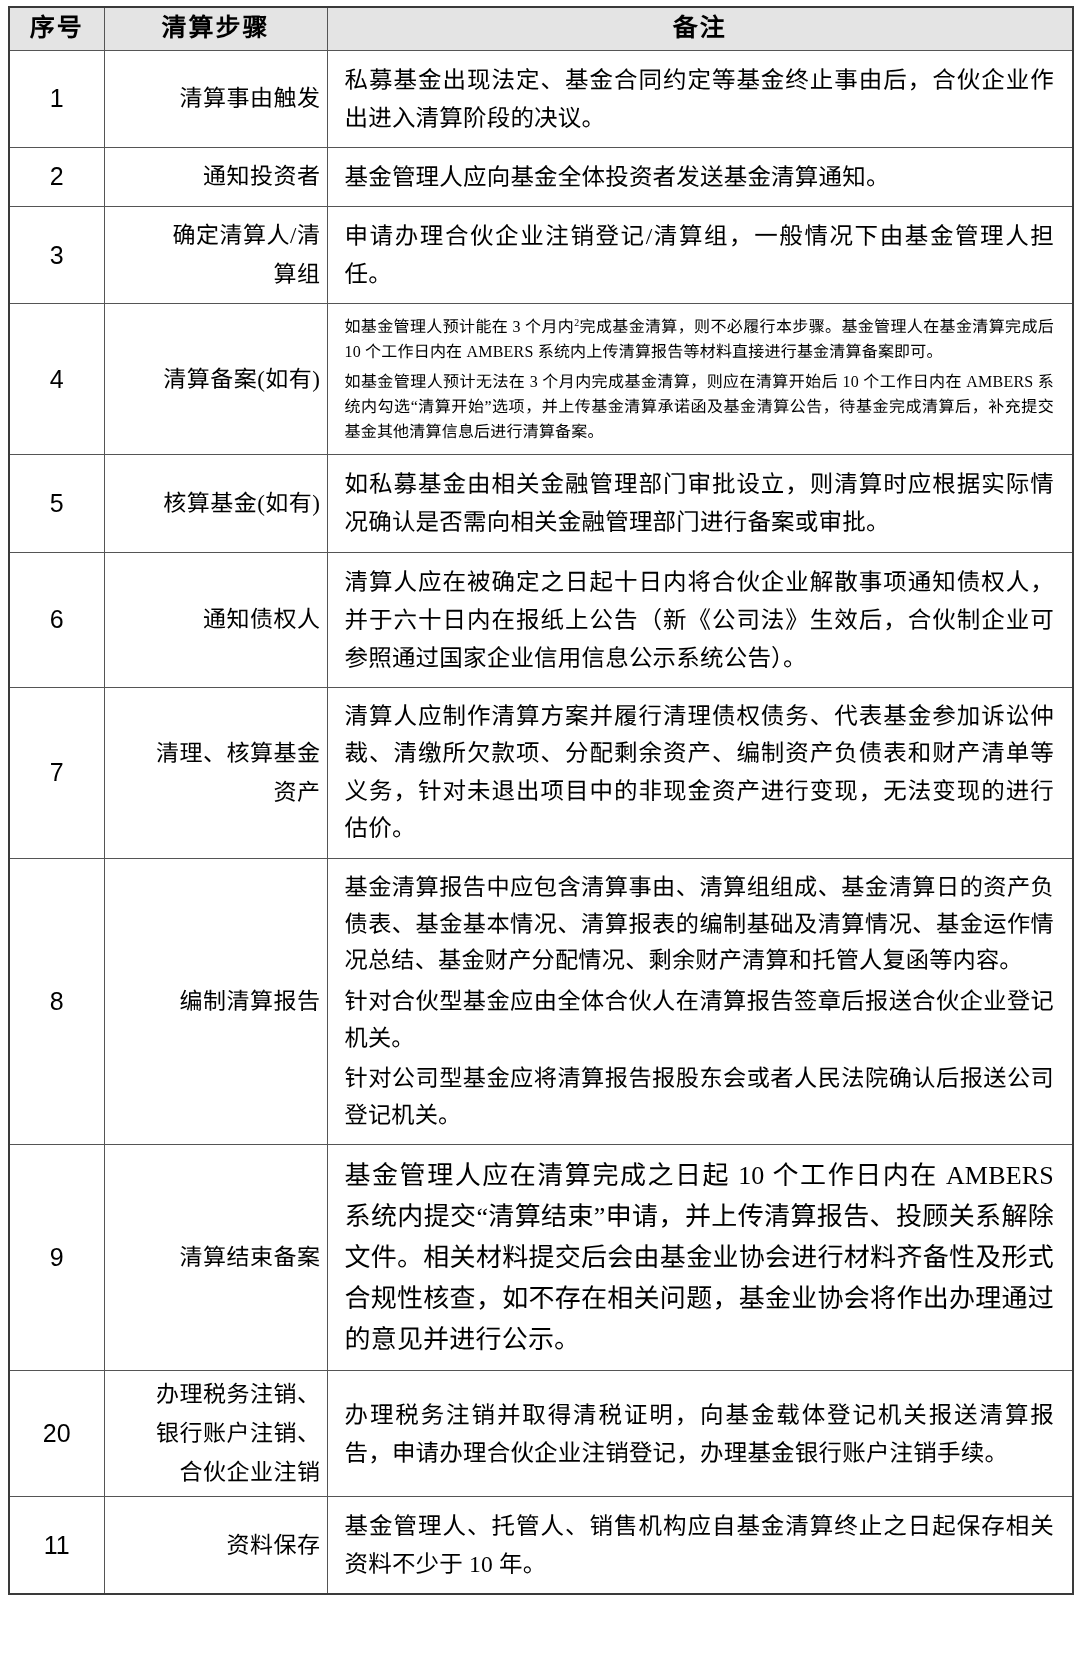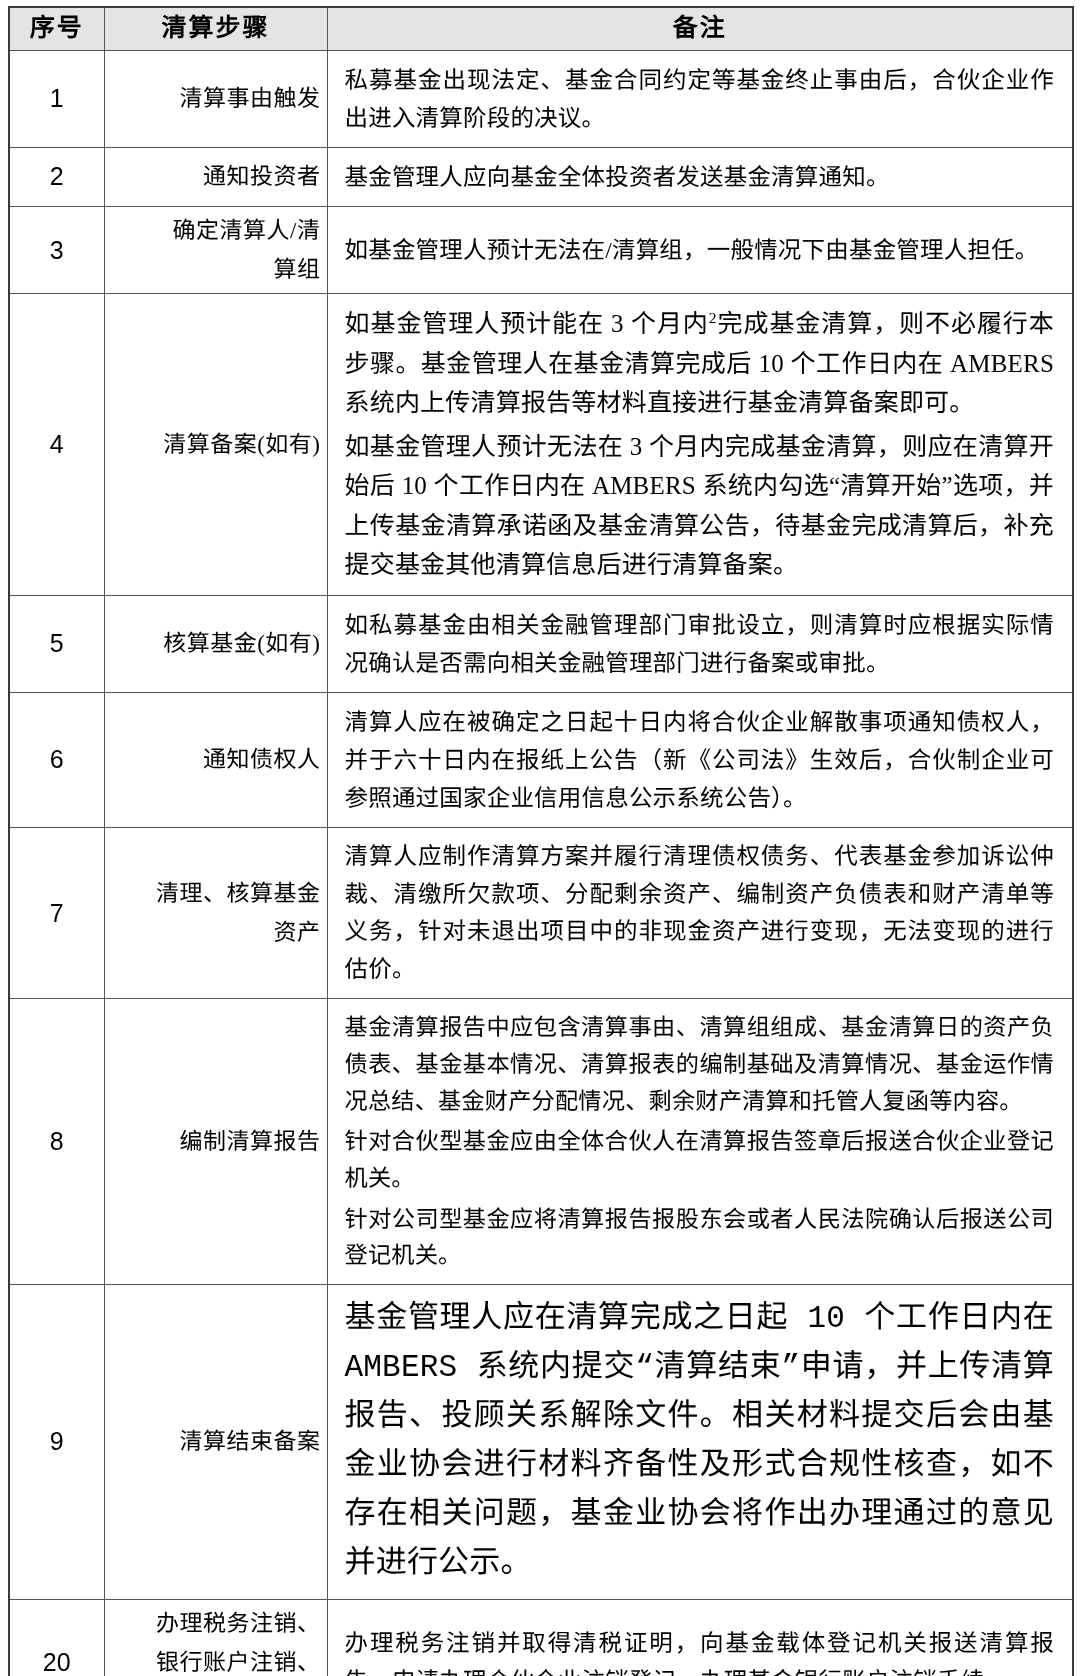--- a/index.html
+++ b/index.html
@@ -87,24 +87,24 @@
     text-indent: 0;
   }
   td.note sup {
     font-size: 0.62em;
     vertical-align: super;
     line-height: 0;
   }
 
   
   tr.r1 td.note  { line-height: 1.62; }
-  tr.r4 td.note  { line-height: 1.58; font-size: 25px; }
+  tr.r4 td.note  { line-height: 1.58; font-size: 16px; }
   tr.r7 td.note  { line-height: 1.60; }
   tr.r8 td.note  { line-height: 1.58; font-size: 23.2px; }
-  tr.r9 td.note  { line-height: 1.58; font-size: 31px; font-family: Liberation Mono, monospace; }
+  tr.r9 td.note  { line-height: 1.58; font-size: 26px; }
 
   tr.r3 td.step, tr.r7 td.step, tr.r10 td.step { line-height: 1.70; }
 </style>
 </head>
 <body>
 
 <div class="page">
   <table class="liq-table">
     <colgroup>
       <col class="col-seq">
@@ -137,21 +137,21 @@
             <p>基金管理人应向基金全体投资者发送基金清算通知。</p>
           </td>
         </tr>
         <tr class="r3">
           <td class="seq">3</td>
           <td class="step">
             <span class="stepline">确定清算人/清</span>
             <span class="stepline">算组</span>
           </td>
           <td class="note">
-            <p>如基金管理人预计无法在/清算组，一般情况下由基金管理人担任。</p>
+            <p>申请办理合伙企业注销登记/清算组，一般情况下由基金管理人担任。</p>
           </td>
         </tr>
         <tr class="r4">
           <td class="seq">4</td>
           <td class="step">
             <span class="stepline">清算备案(如有)</span>
           </td>
           <td class="note">
             <p>如基金管理人预计能在 3 个月内<sup>2</sup>完成基金清算，则不必履行本步骤。基金管理人在基金清算完成后 10 个工作日内在 AMBERS 系统内上传清算报告等材料直接进行基金清算备案即可。</p>
             <p>如基金管理人预计无法在 3 个月内完成基金清算，则应在清算开始后 10 个工作日内在 AMBERS 系统内勾选“清算开始”选项，并上传基金清算承诺函及基金清算公告，待基金完成清算后，补充提交基金其他清算信息后进行清算备案。</p>
@@ -209,15 +209,24 @@
           <td class="seq">20</td>
           <td class="step">
             <span class="stepline">办理税务注销、</span>
             <span class="stepline">银行账户注销、</span>
             <span class="stepline">合伙企业注销</span>
           </td>
           <td class="note">
             <p>办理税务注销并取得清税证明，向基金载体登记机关报送清算报告，申请办理合伙企业注销登记，办理基金银行账户注销手续。</p>
           </td>
         </tr>
+        <tr class="r11">
+          <td class="seq">11</td>
+          <td class="step">
+            <span class="stepline">资料保存</span>
+          </td>
+          <td class="note">
+            <p>基金管理人、托管人、销售机构应自基金清算终止之日起保存相关资料不少于 10 年。</p>
+          </td>
+        </tr>
       </tbody>
   </table>
 </div>
 
 </body></html>

